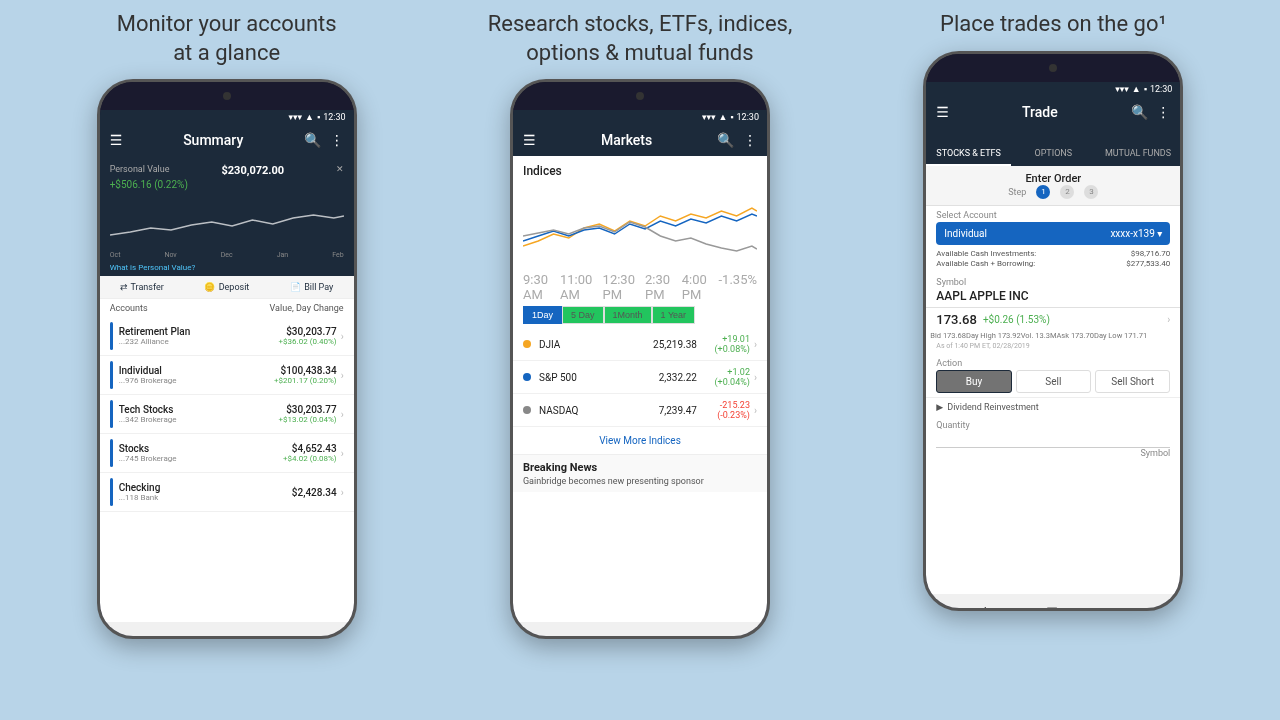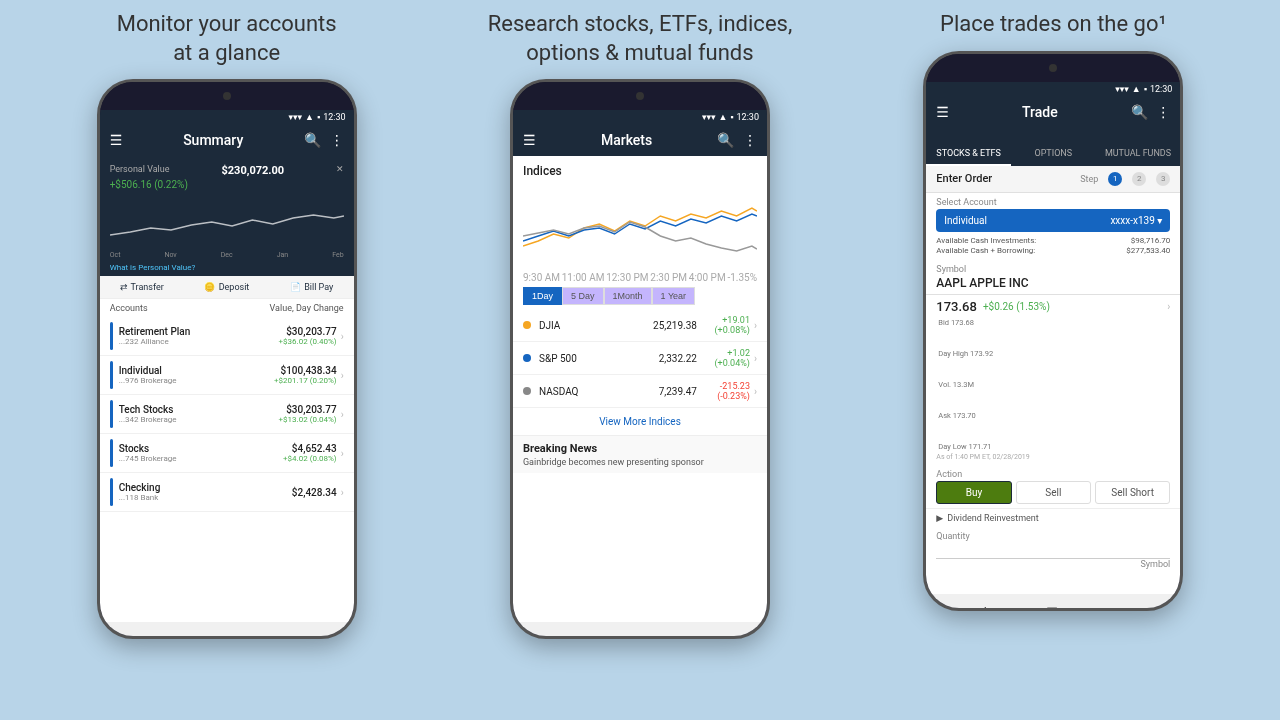--- a/index.html
+++ b/index.html
@@ -251,21 +251,21 @@
       display: flex;
       gap: 0;
       padding: 4px 10px;
       background: #fff;
     }
 
     .timeframe-btn {
       padding: 3px 8px;
       font-size: 9px;
       border: 1px solid #ddd;
-      background: #c4b5fd;
+      background: #22c55e;
       color: #555;
       cursor: pointer;
     }
 
     .timeframe-btn.active {
       background: #1565c0;
       color: white;
       border-color: #1565c0;
     }
 
@@ -362,20 +362,21 @@
       border-bottom: 2px solid white;
     }
 
     .enter-order {
       display: flex;
       justify-content: space-between;
       align-items: center;
       padding: 6px 10px;
       background: #f5f5f5;
       border-bottom: 1px solid #e0e0e0;
+      flex-direction: column;
     }
 
     .enter-order-label {
       font-size: 11px;
       font-weight: 500;
       color: #222;
     }
 
     .step-indicators {
       display: flex;
@@ -462,25 +463,24 @@
 
     .price-chevron {
       color: #bbb;
       font-size: 10px;
       margin-left: auto;
     }
 
     .price-details {
       display: flex;
       flex-wrap: wrap;
-      padding: 0 12px 2px;
+      padding: 0 4px 2px;
       font-size: 7.5px;
       color: #777;
-      gap: 22px;
-      flex-direction: column;
+      gap: 0;
     }
 
     .price-timestamp {
       font-size: 7px;
       color: #aaa;
       padding: 0 10px 4px;
     }
 
     .action-label {
       font-size: 9px;
@@ -499,21 +499,21 @@
       padding: 5px 0;
       font-size: 10px;
       border: 1px solid #ddd;
       background: #fff;
       color: #555;
       border-radius: 3px;
       text-align: center;
     }
 
     .action-trade-btn.active {
-      background: #4d7c0f;
+      background: #737373;
       color: white;
       border-color: #1c2a3a;
     }
 
     .dividend-row {
       display: flex;
       align-items: center;
       padding: 4px 10px;
       font-size: 9px;
       color: #555;
@@ -745,21 +745,21 @@
           <svg class="markets-chart-svg" viewBox="0 0 230 80" preserveAspectRatio="none">
 
             <polyline points="0,60 15,55 30,48 45,52 60,42 75,38 90,45 105,35 120,40 135,30 150,35 165,28 180,32 195,25 210,30 225,22 230,25" fill="none" stroke="#f5a623" stroke-width="1.5"></polyline>
 
             <polyline points="0,55 15,50 30,45 45,50 60,44 75,42 90,48 105,38 120,43 135,35 150,40 165,33 180,37 195,30 210,35 225,28 230,30" fill="none" stroke="#1565c0" stroke-width="1.5"></polyline>
 
             <polyline points="0,50 15,47 30,44 45,48 60,42 75,40 90,46 105,36 120,41 135,50 150,55 165,52 180,58 195,62 210,65 225,60 230,63" fill="none" stroke="#999" stroke-width="1.5"></polyline>
           </svg>
         </div>
 
-        <div style="display:flex; justify-content:space-between; padding:0 10px; font-size:10px; color:#aaa; background:#fff;">
+        <div style="display:flex; justify-content:space-between; padding:0 10px; font-size:13px; color:#aaa; background:#fff;">
           <span>9:30 AM</span>
             <span>11:00 AM</span>
             <span>12:30 PM</span>
             <span>2:30 PM</span>
             <span>4:00 PM</span>
             <span>-1.35%</span>
         </div>
 
         <div class="timeframe-row">
           <button class="timeframe-btn active">1Day</button>

